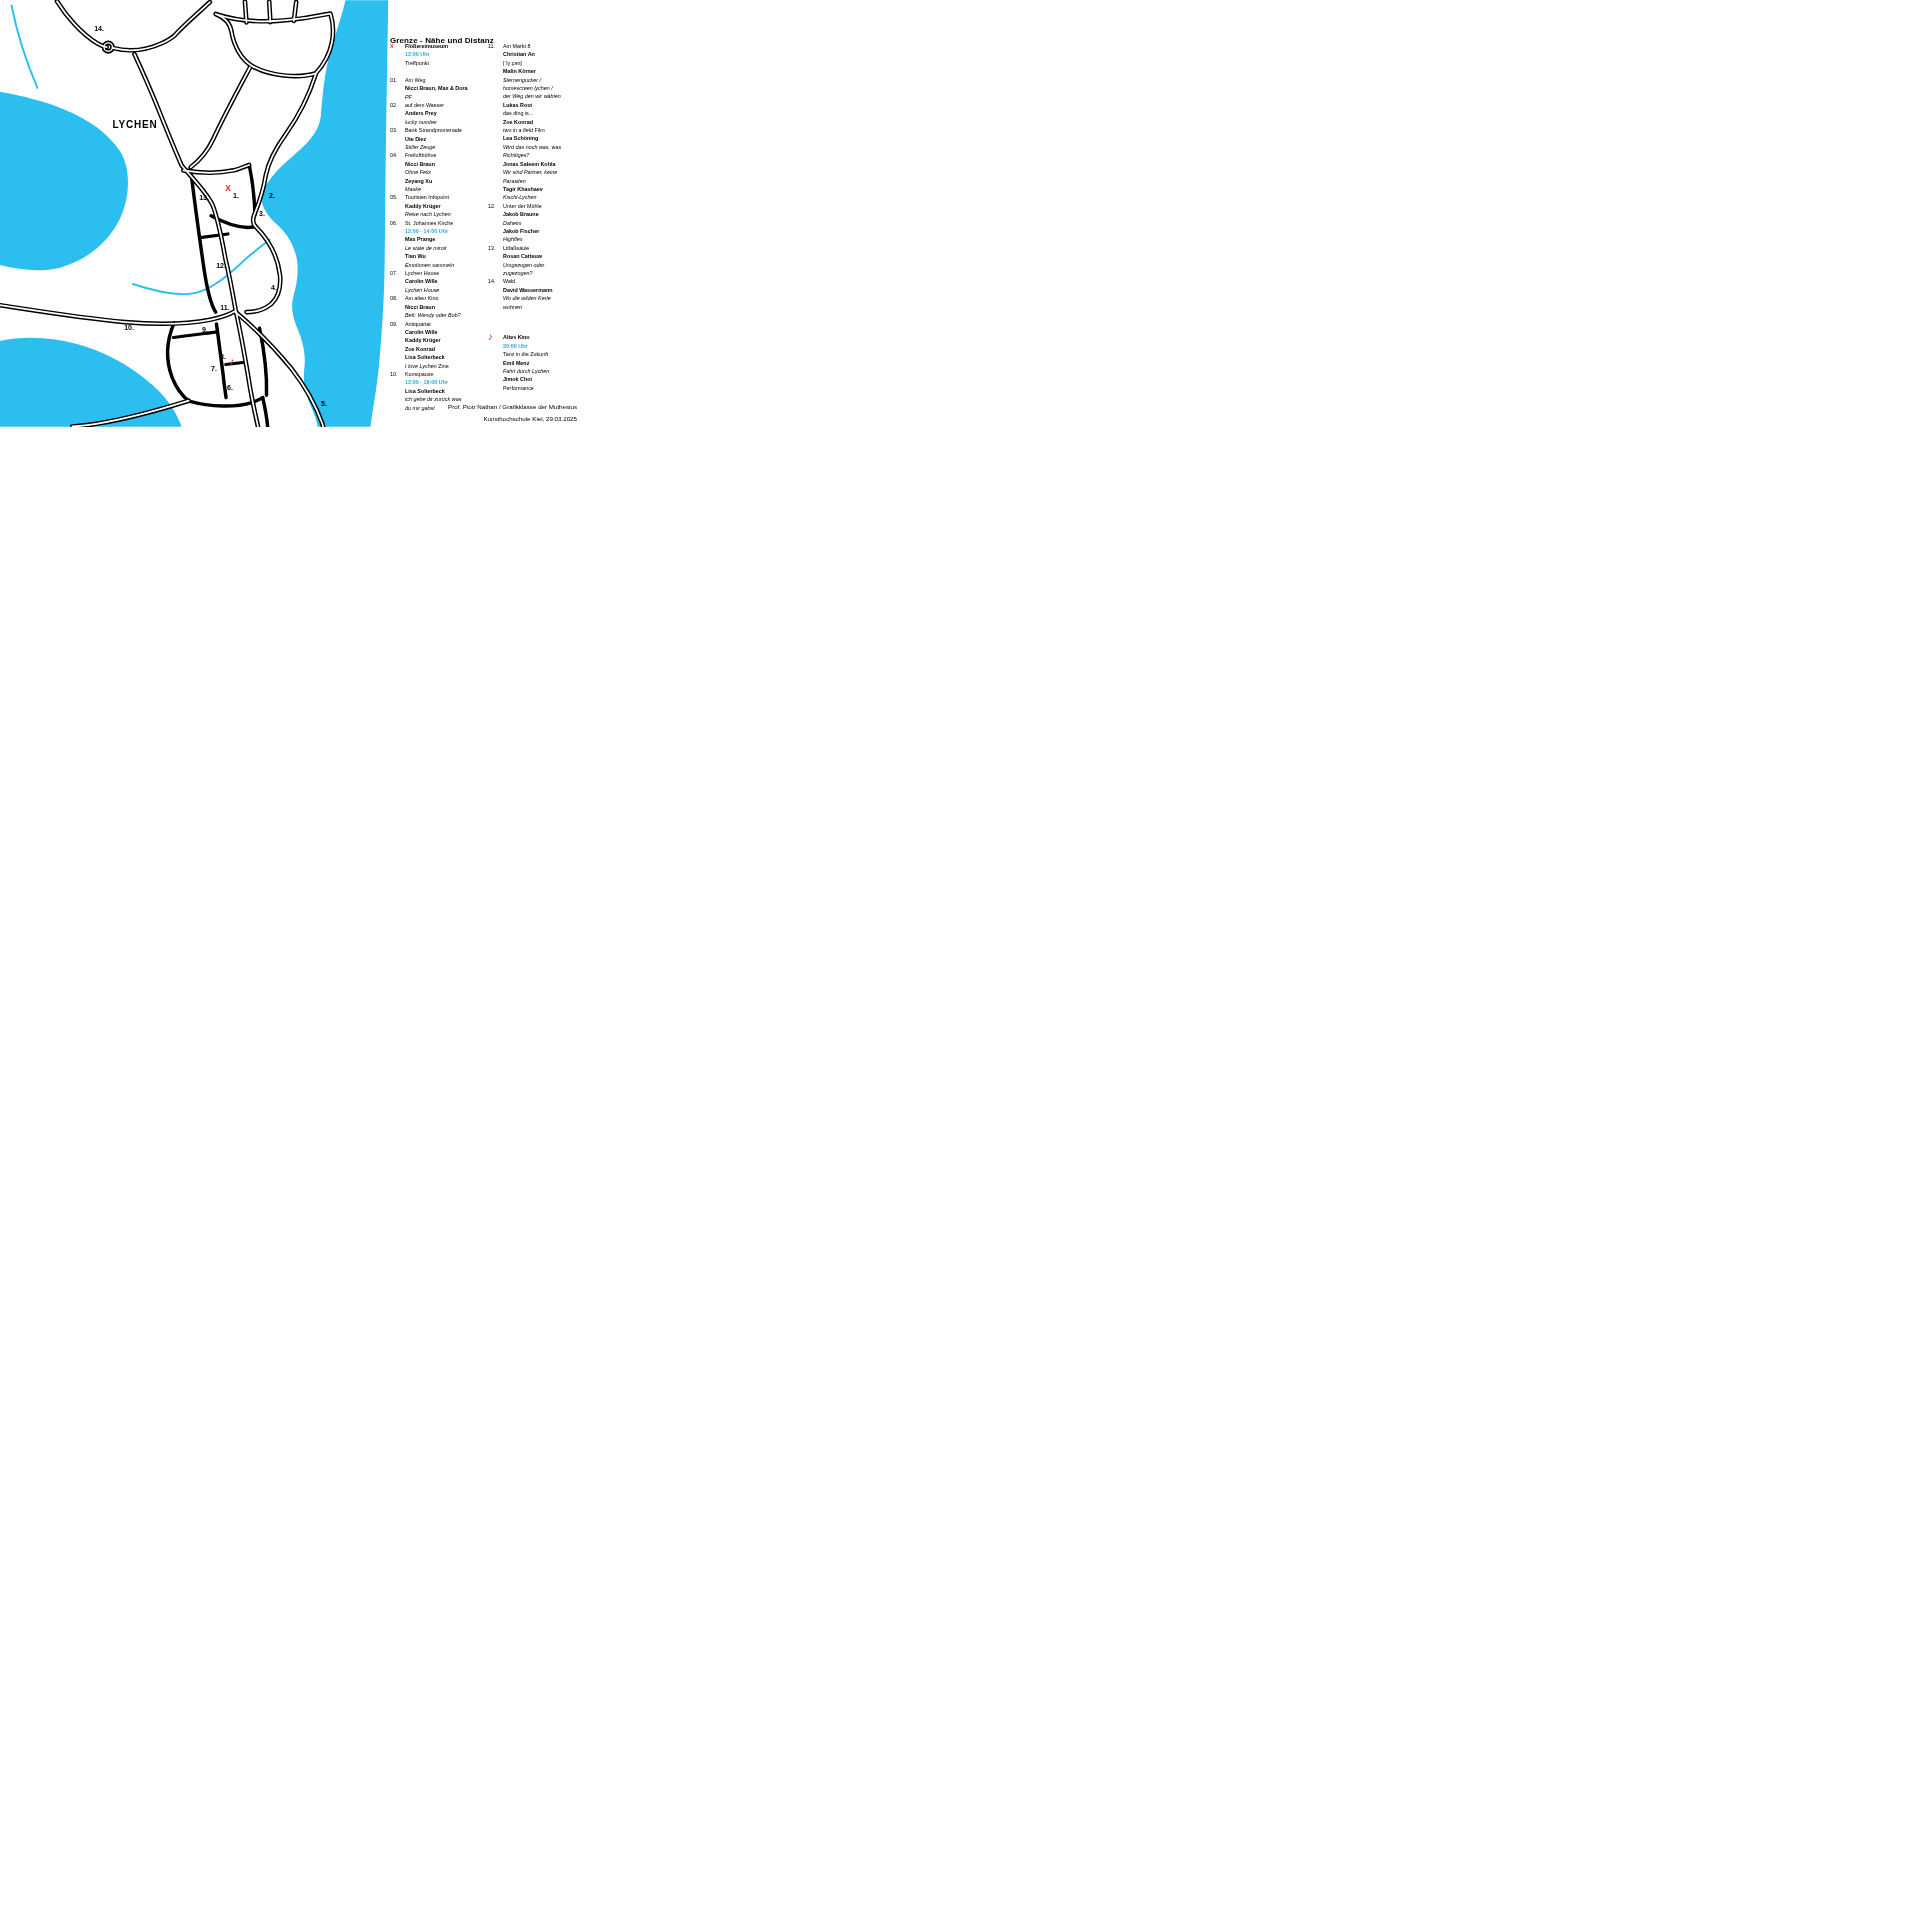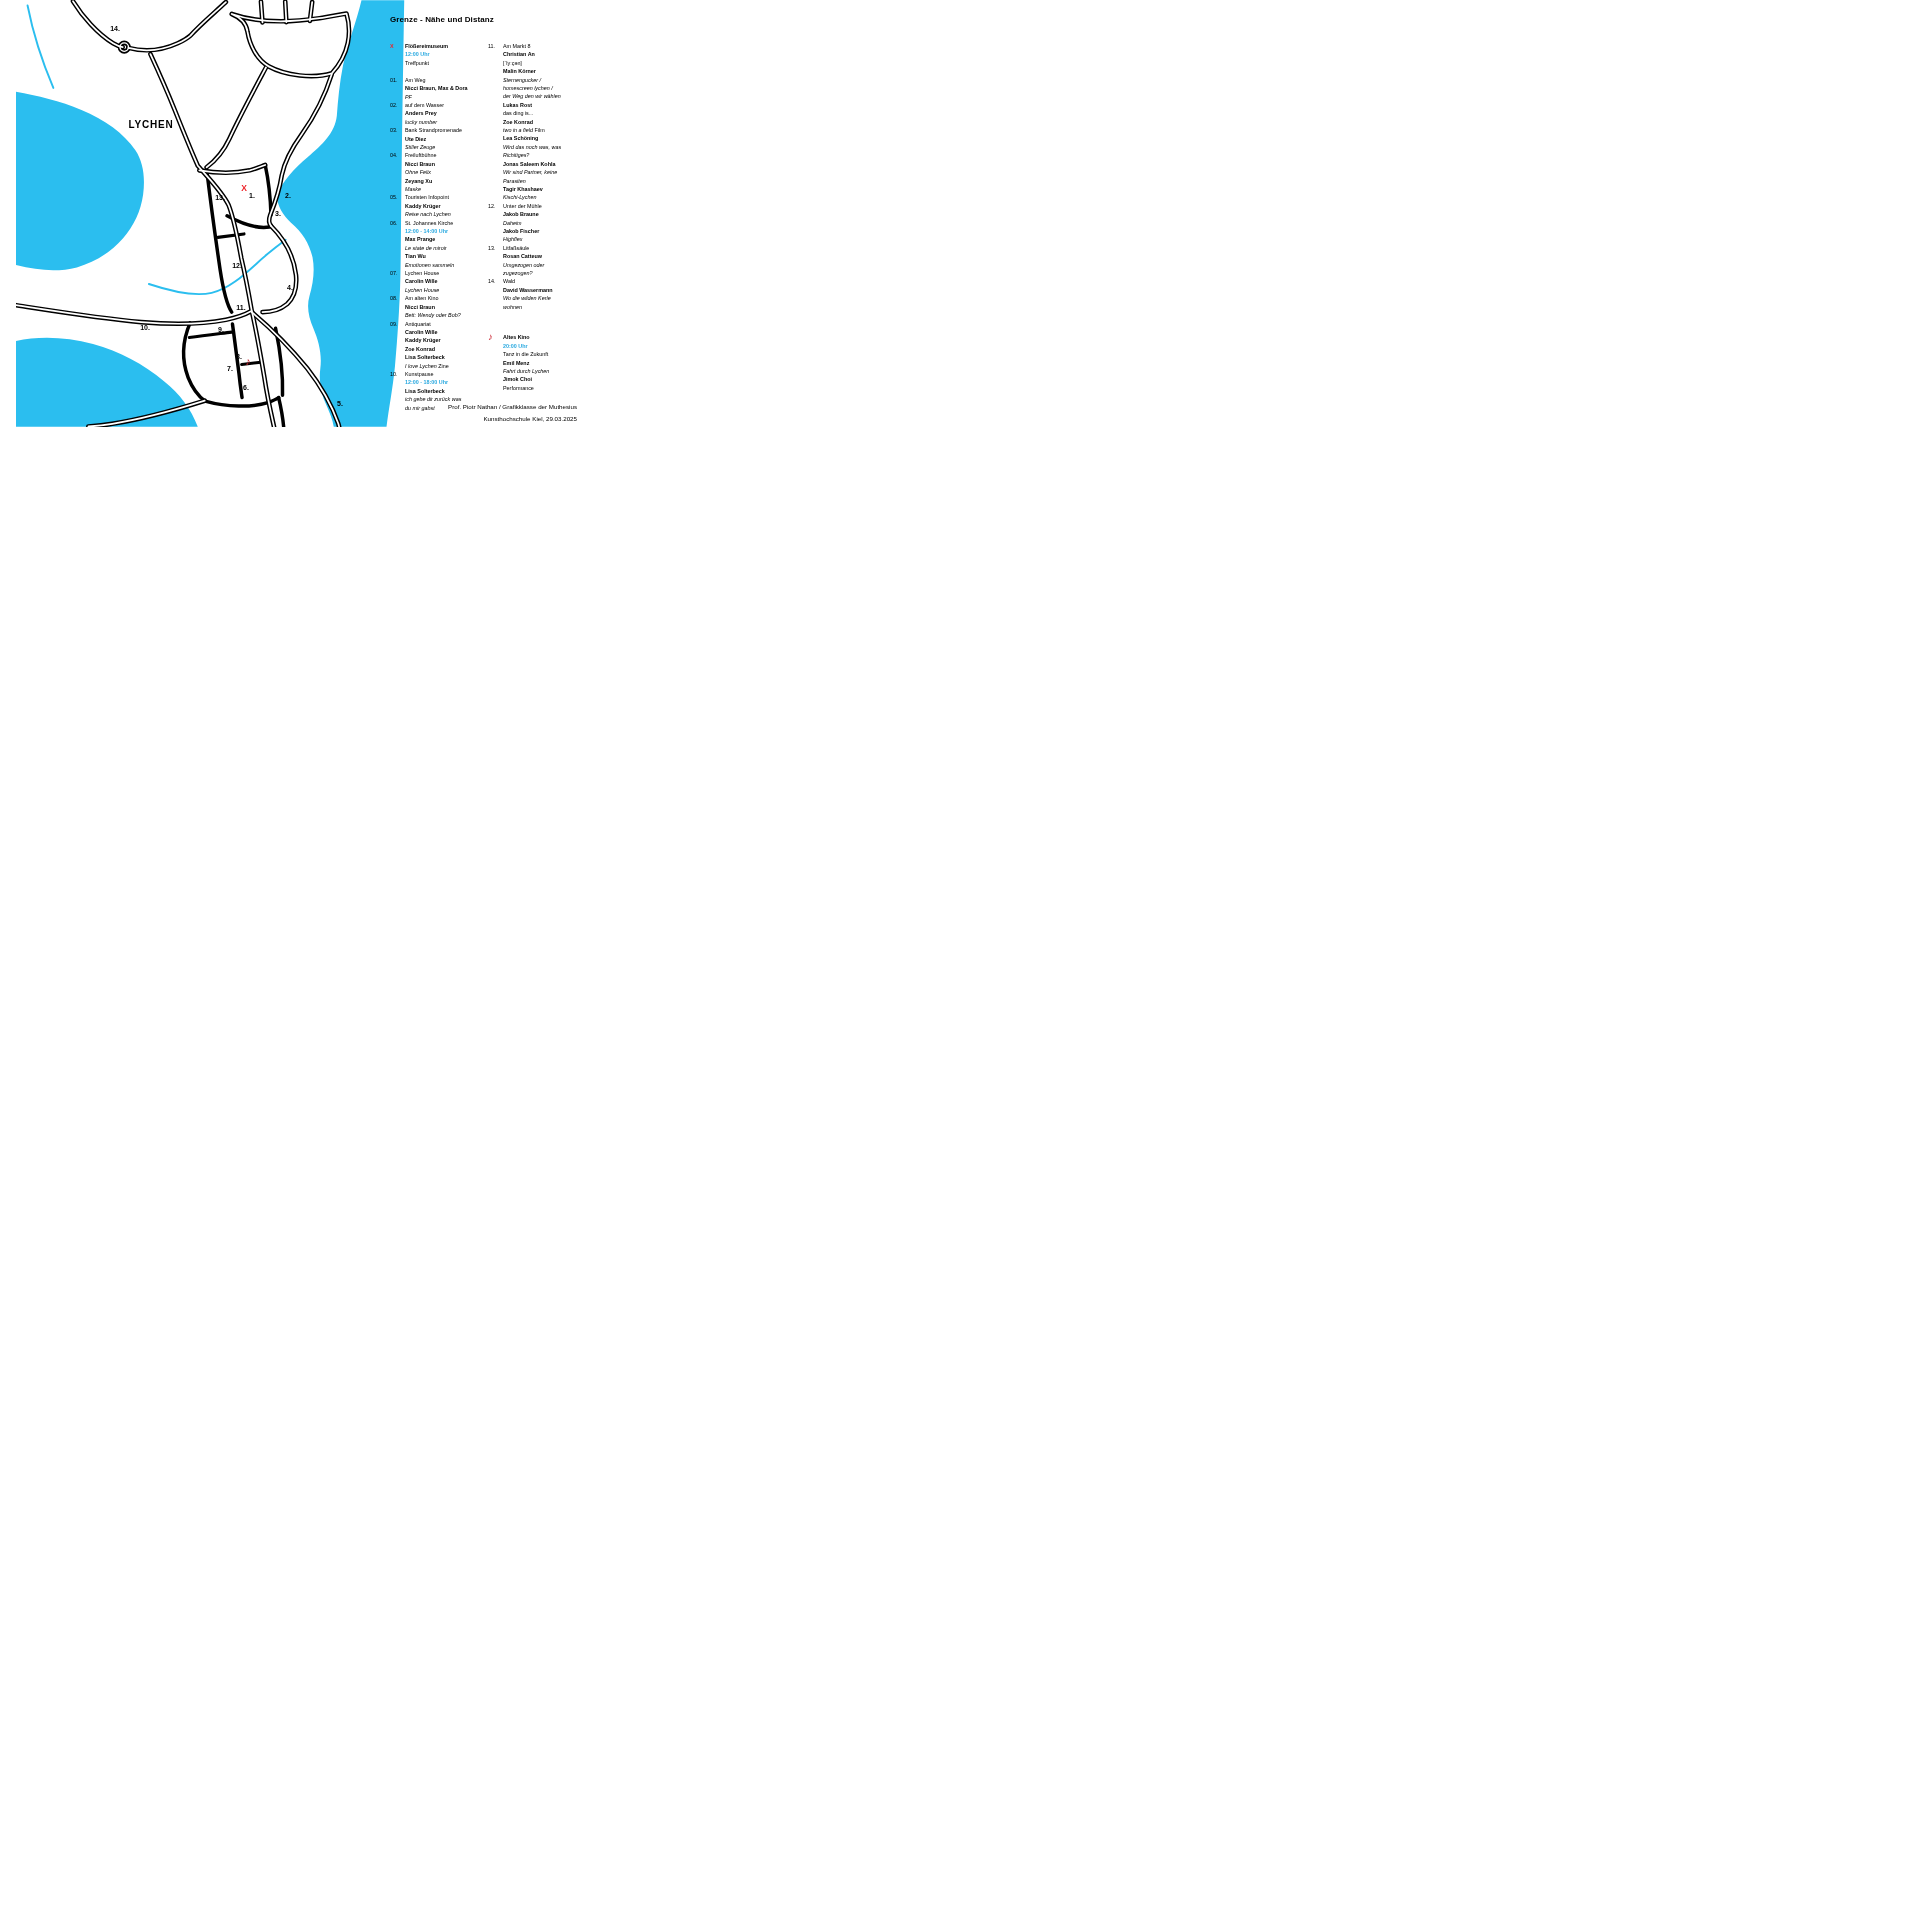--- a/index.html
+++ b/index.html
@@ -1,30 +1,30 @@
 <!DOCTYPE html>
 <html style="font-size:6.2px"><head>
 <meta charset="utf-8">
 <style>
   html,body{margin:0;padding:0;background:#fff;}
   .page{
     position:relative;width:604px;height:427px;background:#fff;overflow:hidden;
     font-family:"Liberation Sans","DejaVu Sans",sans-serif;color:#000;
   }
-  .map-wrap{position:absolute;left:16px;top:0;width:389px;height:427px;}
+  .map-wrap{position:absolute;left:0;top:0;width:389px;height:427px;}
   .map-wrap svg{position:absolute;left:0;top:0;}
   .map-label{
     position:absolute;transform:translate(-50%,-50%);
     font-weight:bold;font-size:7px;color:#000;white-space:nowrap;
   }
   .cls-city{font-size:10px;letter-spacing:0.8px;}
   .cls-x{font-size:8.5px;color:var(--red-x);}
   .cls-note{font-size:10.8px;color:var(--red-note);font-weight:normal;}
   .page-title{
-    position:absolute;left:390px;top:15px;font-size:8px;font-weight:bold;letter-spacing:0.1px;
+    position:absolute;left:390px;top:36px;font-size:8px;font-weight:bold;letter-spacing:0.1px;
   }
   .col{
     position:absolute;top:42px;font-size:5.4px;line-height:8.4px;width:97px;
   }
   .col-1{left:390px;}
   .col-2{left:488px;}
   .entry{position:relative;padding-left:15px;}
   .entry .num{position:absolute;left:0;top:0;}
   .num-x{color:var(--red-x);font-weight:bold;}
   .num-note{color:var(--red-note);font-size:9.6px;line-height:8px;top:-0.8px;}

